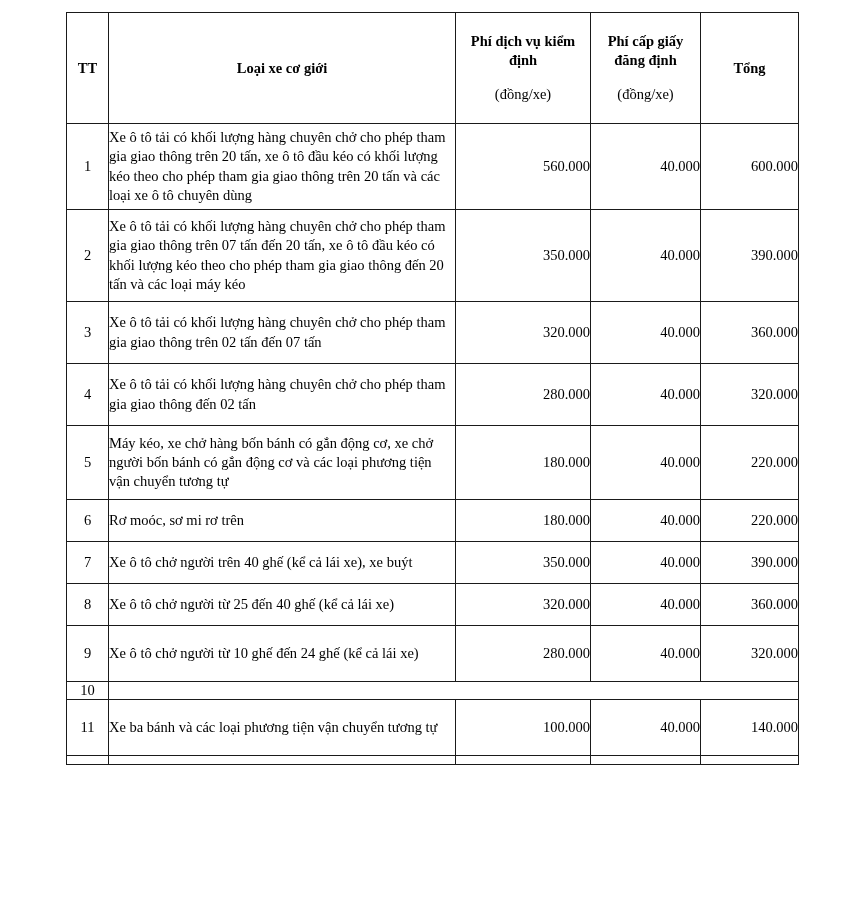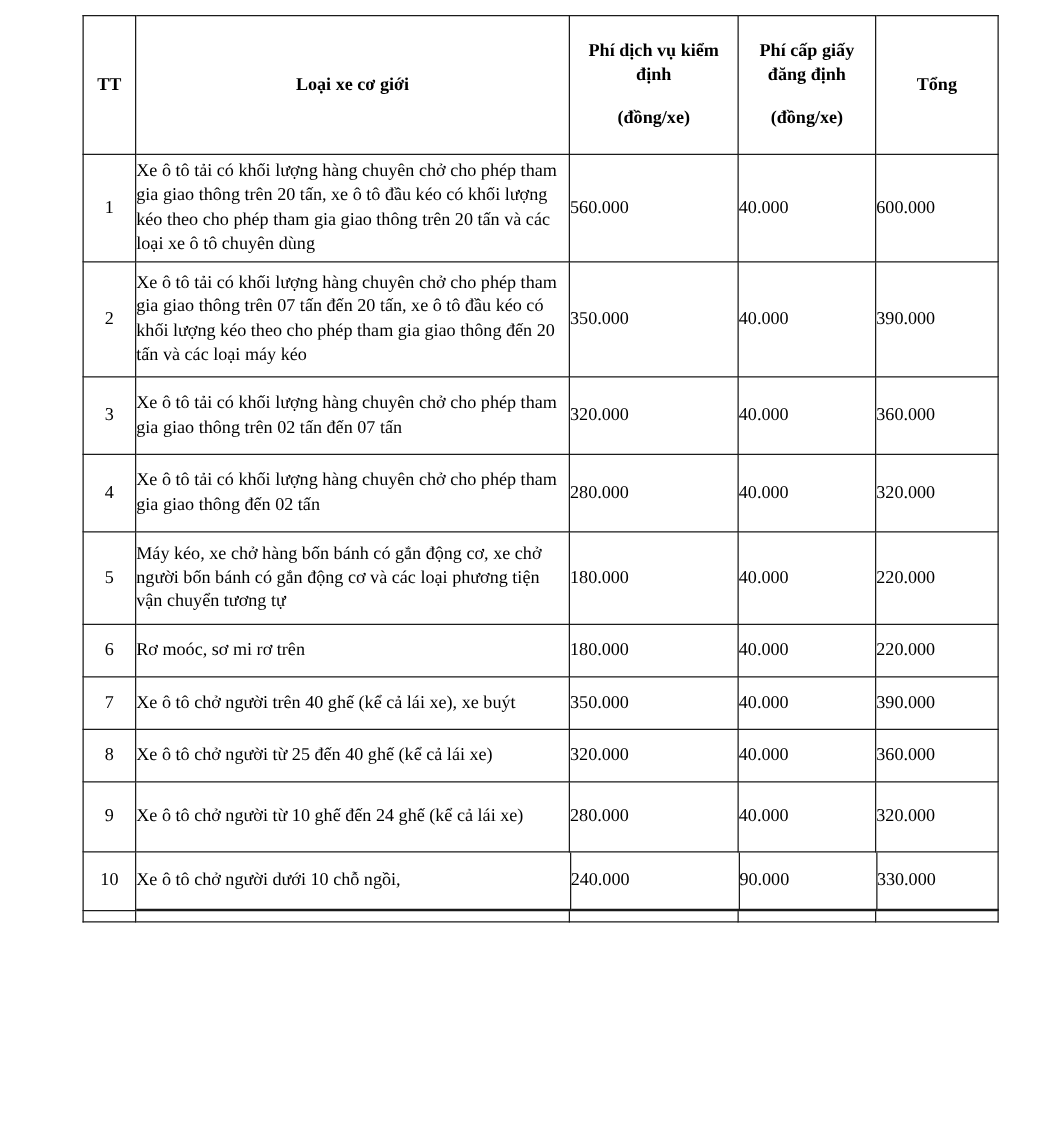--- a/index.html
+++ b/index.html
@@ -51,37 +51,37 @@
     font-size: 14.5px;
     line-height: 1.28;
     padding: 4px 6px;
   }
   thead th .hdr-main {
     display: block;
   }
   thead th .hdr-unit {
     display: block;
     margin-top: 16px;
-    font-weight: bold;
+    font-weight: normal;
   }
   
   td.tt-cell {
     text-align: center;
     font-size: 14.5px;
     width: 42px;
   }
   td.type-cell {
     text-align: left;
     font-size: 14.5px;
     line-height: 1.33;
     padding: 9px 6px 9px 12px;
     margin-top: 44px;
   }
   td.num-cell {
-    text-align: left;
+    text-align: right;
     font-size: 14.5px;
   }
   tr.data-row > td { }
   
   td.split-host {
     padding: 0;
     border: none;
   }
   table.split-inner {
     width: 100%;
@@ -222,31 +222,32 @@
         <td class="tt-cell" rowspan="1">10</td>
         <td class="split-host" colspan="4">
           <table class="split-inner">
             <colgroup>
               <col class="c-type">
                 <col class="c-fee1">
                 <col class="c-fee2">
                 <col class="c-total">
             </colgroup>
             <tbody>
-              <tr class="r-sub">
-                <td class="type-cell">Xe ô tô chở người dưới 10 chỗ ngồi,</td>
-                <td class="num-cell">240.000</td>
-                <td class="num-cell">90.000</td>
-                <td class="num-cell">330.000</td>
-              </tr>
             </tbody>
           </table>
         </td>
       </tr>
 
+      <tr class="data-row r-two">
+        <td class="tt-cell">11</td>
+        <td class="type-cell">Xe ba bánh và các loại phương tiện vận chuyển tương tự</td>
+        <td class="num-cell">100.000</td>
+        <td class="num-cell">40.000</td>
+        <td class="num-cell">140.000</td>
+      </tr>
 
       <tr class="r-tail">
         <td class="tt-cell"></td>
         <td class="type-cell"></td>
         <td class="num-cell"></td>
         <td class="num-cell"></td>
         <td class="num-cell"></td>
       </tr>
 
     </tbody>

